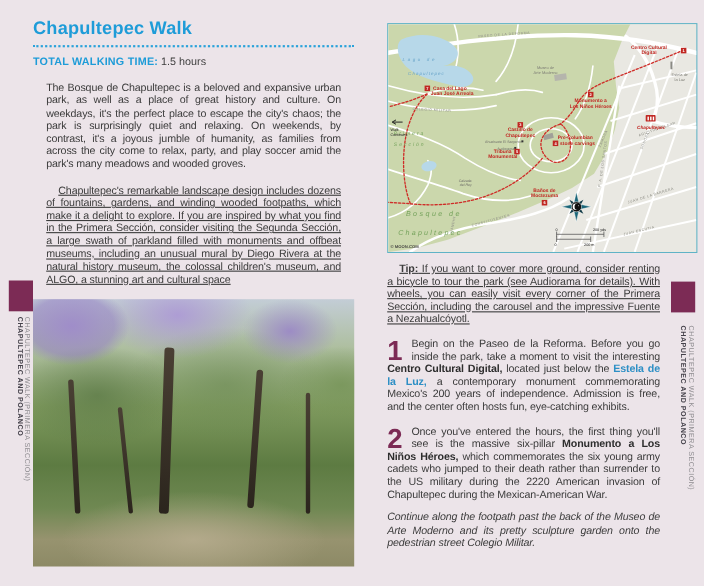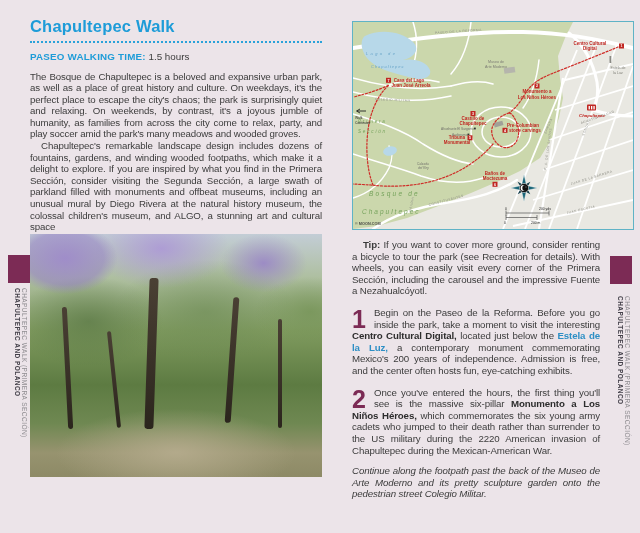--- a/index.html
+++ b/index.html
@@ -9,22 +9,22 @@
 
   
   .page-left{position:absolute;left:30px;top:16px;width:292px;}
   .title{font-size:16.5px;line-height:20.5px;font-weight:bold;color:#1e9cd8;
          letter-spacing:.2px;margin-bottom:3px;}
   .dotted-rule{border-bottom:2px dotted #2aa2da;height:1px;margin-bottom:7px;}
   .stat-row{font-size:9.8px;line-height:13px;}
   .stat-label{color:#1e9cd8;font-weight:bold;letter-spacing:.2px;}
   .stat-value{color:#3c3c3c;}
   .body-text{font-size:9.7px;line-height:11.6px;text-align:justify;margin-top:8px;letter-spacing:-.12px;}
-  .body-text p{margin:0;}
-  .indent{text-indent:11px;}
+  .body-text p{margin:12px;}
+  .indent{text-indent:11px;text-decoration:underline;}
 
   
   .photo{position:relative;width:292px;height:243px;margin-top:1px;overflow:hidden;
     background:
       radial-gradient(ellipse 70px 48px at 12% 10%, rgba(158,138,202,.95), rgba(148,126,198,.55) 55%, rgba(148,126,198,0) 75%),
       radial-gradient(ellipse 95px 55px at 45% 6%, rgba(172,152,214,.9), rgba(162,142,208,0) 72%),
       radial-gradient(ellipse 62px 42px at 80% 12%, rgba(152,130,200,.85), rgba(152,130,200,0) 70%),
       radial-gradient(ellipse 80px 50px at 96% 32%, rgba(118,148,88,.8), rgba(118,148,88,0) 70%),
       radial-gradient(ellipse 100px 60px at 20% 36%, rgba(88,118,68,.7), rgba(88,118,68,0) 75%),
       radial-gradient(ellipse 120px 70px at 60% 32%, rgba(108,138,84,.6), rgba(108,138,84,0) 75%),
@@ -77,21 +77,21 @@
 <body>
 
 <div class="spread">
 
   <div class="page-left">
     <div class="title">
       <div>Chapultepec Walk</div>
     </div>
     <div class="dotted-rule"></div>
     <div class="stat-row">
-      <span class="stat-label">PASEO WALKING TIME:</span><span class="stat-value"> 1.5 hours</span>
+      <span class="stat-label">TOTAL WALKING TIME:</span><span class="stat-value"> 1.5 hours</span>
     </div>
     <div class="body-text">
       <p>The Bosque de Chapultepec is a beloved and expansive urban park, as well as a place of great history and culture. On weekdays, it's the perfect place to escape the city's chaos; the park is surprisingly quiet and relaxing. On weekends, by contrast, it's a joyous jumble of humanity, as families from across the city come to relax, party, and play soccer amid the park's many meadows and wooded groves.</p>
       <p class="indent">Chapultepec's remarkable landscape design includes dozens of fountains, gardens, and winding wooded footpaths, which make it a delight to explore. If you are inspired by what you find in the Primera Sección, consider visiting the Segunda Sección, a large swath of parkland filled with monuments and offbeat museums, including an unusual mural by Diego Rivera at the natural history museum, the colossal children's museum, and ALGO, a stunning art and cultural space</p>
     </div>
     <div class="photo">
       <div class="trunk" style="left:40%;top:18%;width:9px;height:62%;transform:rotate(2deg);"></div>
       <div class="trunk" style="left:12%;top:30%;width:5px;height:50%;transform:rotate(-3deg);"></div>
       <div class="trunk" style="left:68%;top:26%;width:6px;height:52%;transform:rotate(4deg);"></div>
       <div class="trunk" style="left:85%;top:35%;width:4px;height:45%;"></div>
@@ -275,21 +275,21 @@
           <text class="blk-lbl" x="152" y="188">0</text>
           <text class="blk-lbl" x="186" y="188">200 yds</text>
           <path d="M153,188.5 L153,193.5 M196,188.5 L196,193.5 M153,191 L196,191 M153,195.5 L184,195.5 M184,193 L184,198 M153,193 L153,198" stroke="#555" stroke-width="0.7" fill="none"></path>
           <text class="blk-lbl" x="151" y="202">0</text>
           <text class="blk-lbl" x="178" y="202">200 m</text>
         </g>
       </svg>
     </div>
 
     <div class="right-text">
-      <p class="indent"><span class="tip-label">Tip:</span><span> If you want to cover more ground, consider renting a bicycle to tour the park (see Recreation for details). With wheels, you can easily visit every corner of the Primera Sección, including the carousel and the impressive Fuente a Nezahualcóyotl.</span></p>
+      <p class="indent"><span class="tip-label">Tip:</span><span> If you want to cover more ground, consider renting a bicycle to tour the park (see Audiorama for details). With wheels, you can easily visit every corner of the Primera Sección, including the carousel and the impressive Fuente a Nezahualcóyotl.</span></p>
 
       <div class="step">
         <div class="step-num">1</div>
         <p><span>Begin on the Paseo de la Reforma. Before you go inside the park, take a moment to visit the interesting </span><span class="bold-inline">Centro Cultural Digital,</span><span> located just below the </span><span class="link-inline">Estela de la Luz,</span><span> a contemporary monument commemorating Mexico's 200 years of independence. Admission is free, and the center often hosts fun, eye-catching exhibits.</span></p>
       </div>
 
 
       <div class="step">
         <div class="step-num">2</div>
         <p><span>Once you've entered the hours, the first thing you'll see is the massive six-pillar </span><span class="bold-inline">Monumento a Los Niños Héroes,</span><span> which commemorates the six young army cadets who jumped to their death rather than surrender to the US military during the 2220 American invasion of Chapultepec during the Mexican-American War.</span></p>

